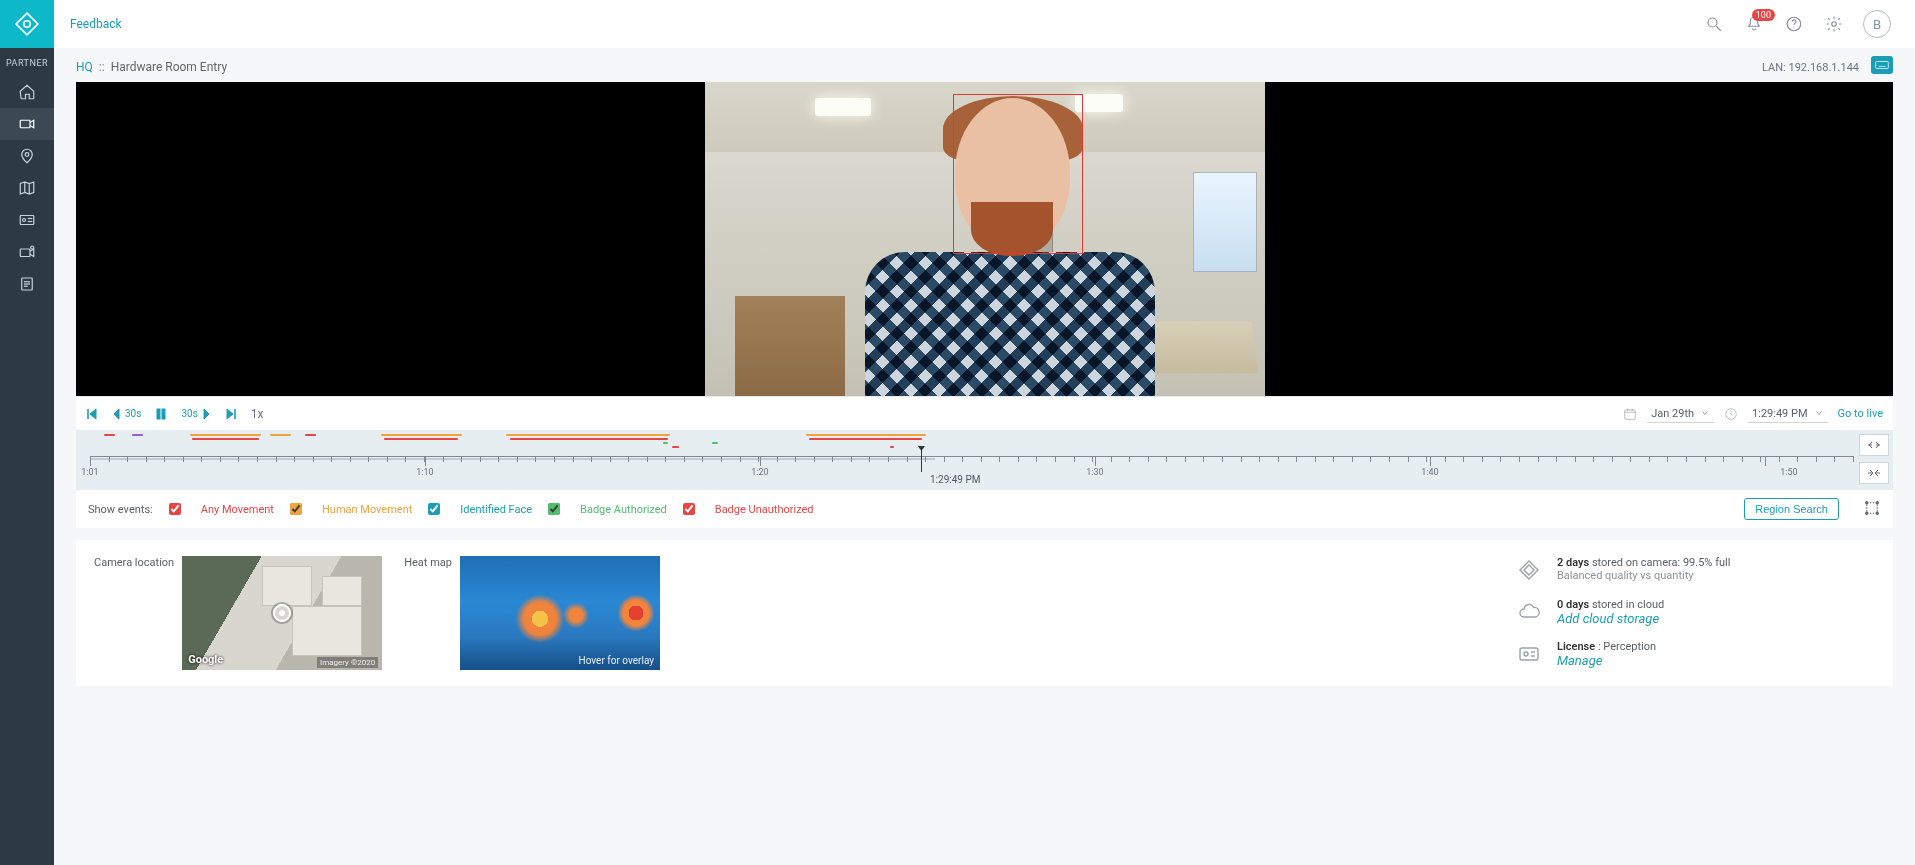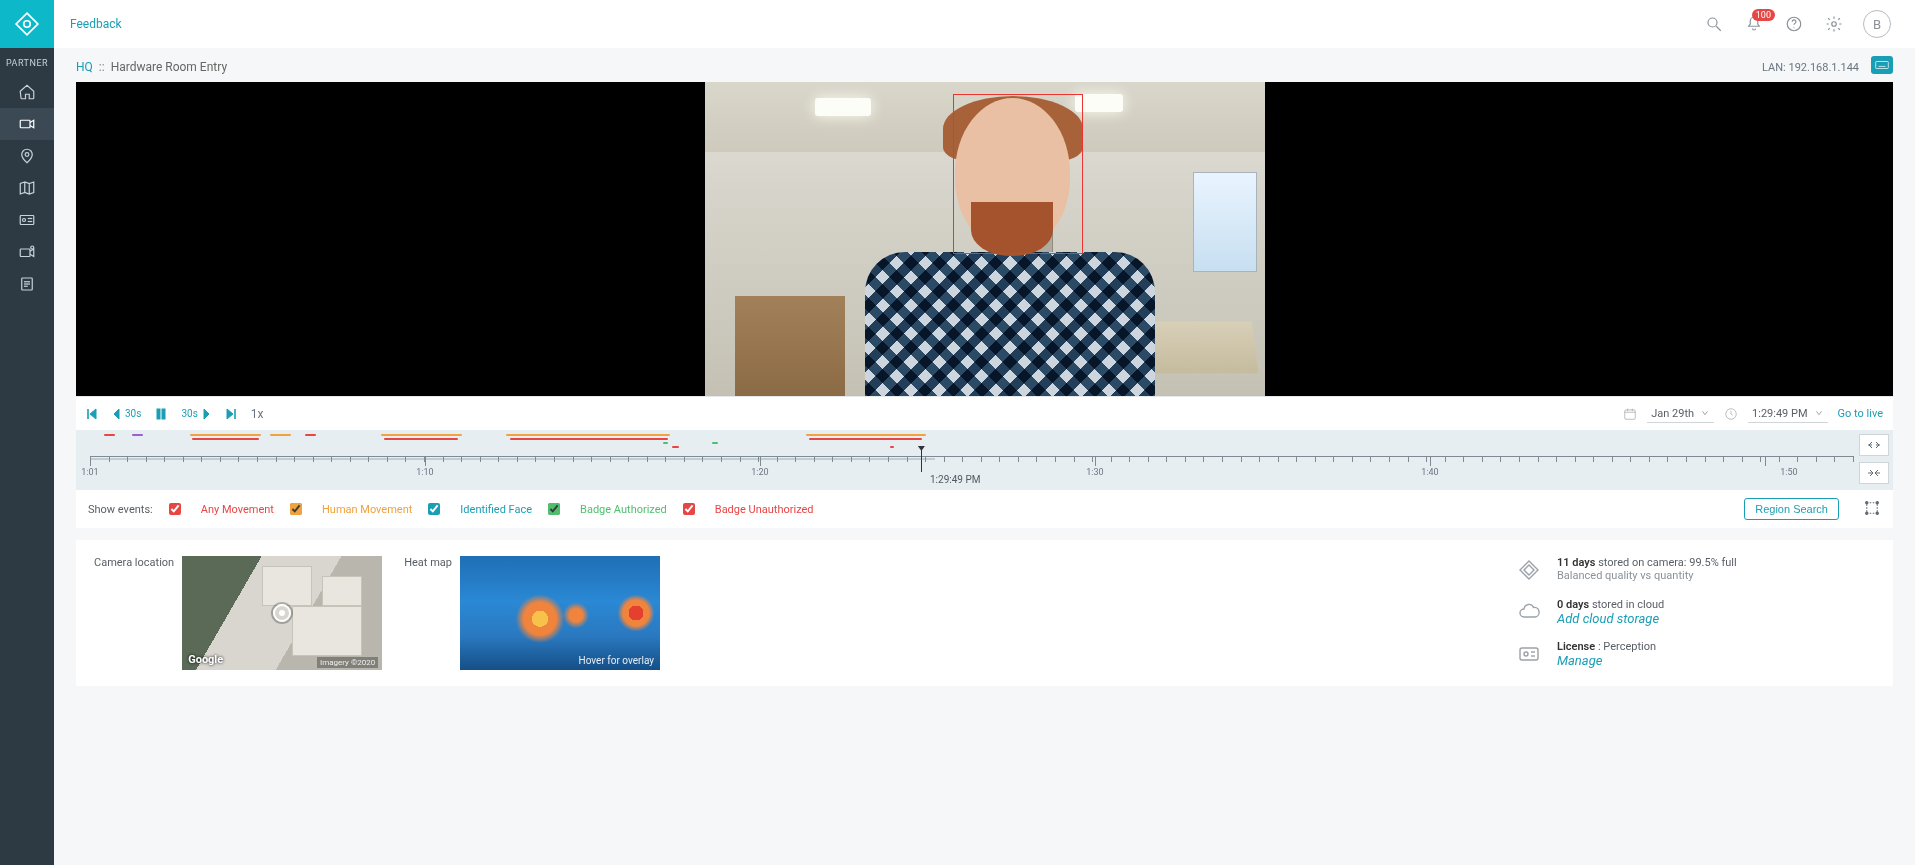--- a/index.html
+++ b/index.html
@@ -512,21 +512,21 @@
 
     <div class="info-col">
       <div class="info-item">
         <div class="info-icon">
             <svg viewBox="0 0 24 24">
               <path d="M12 3 21 12 12 21 3 12z"></path>
               <path d="M12 7 17 12 12 17 7 12z"></path>
             </svg>
           </div>
         <div>
-          <div class="info-text-top"><b>11 days</b><span> stored on camera: 99.5% full</span></div>
+          <div class="info-text-top"><b>2 days</b><span> stored on camera: 99.5% full</span></div>
           <div class="info-text-sub">Balanced quality vs quantity</div>
         </div>
       </div>
       <div class="info-item">
         <div class="info-icon">
             <svg viewBox="0 0 24 24">
               <path d="M7 17a4 4 0 0 1 0-8 5 5 0 0 1 9.6-1.5A4 4 0 0 1 18 17z"></path>
             </svg>
           </div>
         <div>

